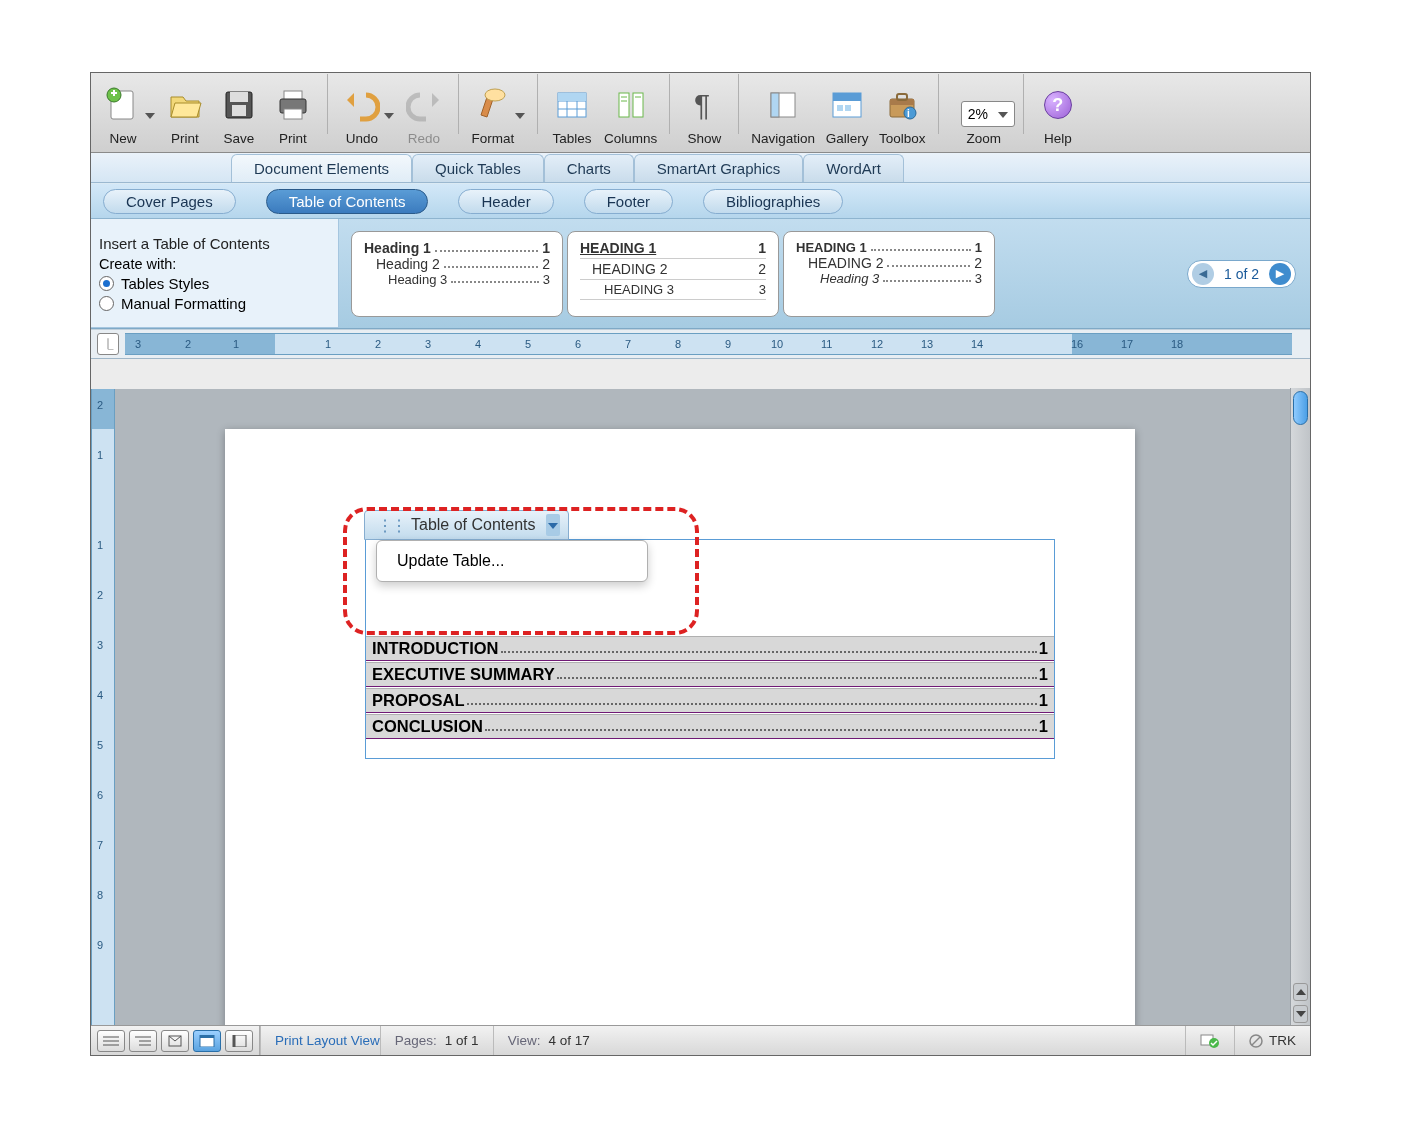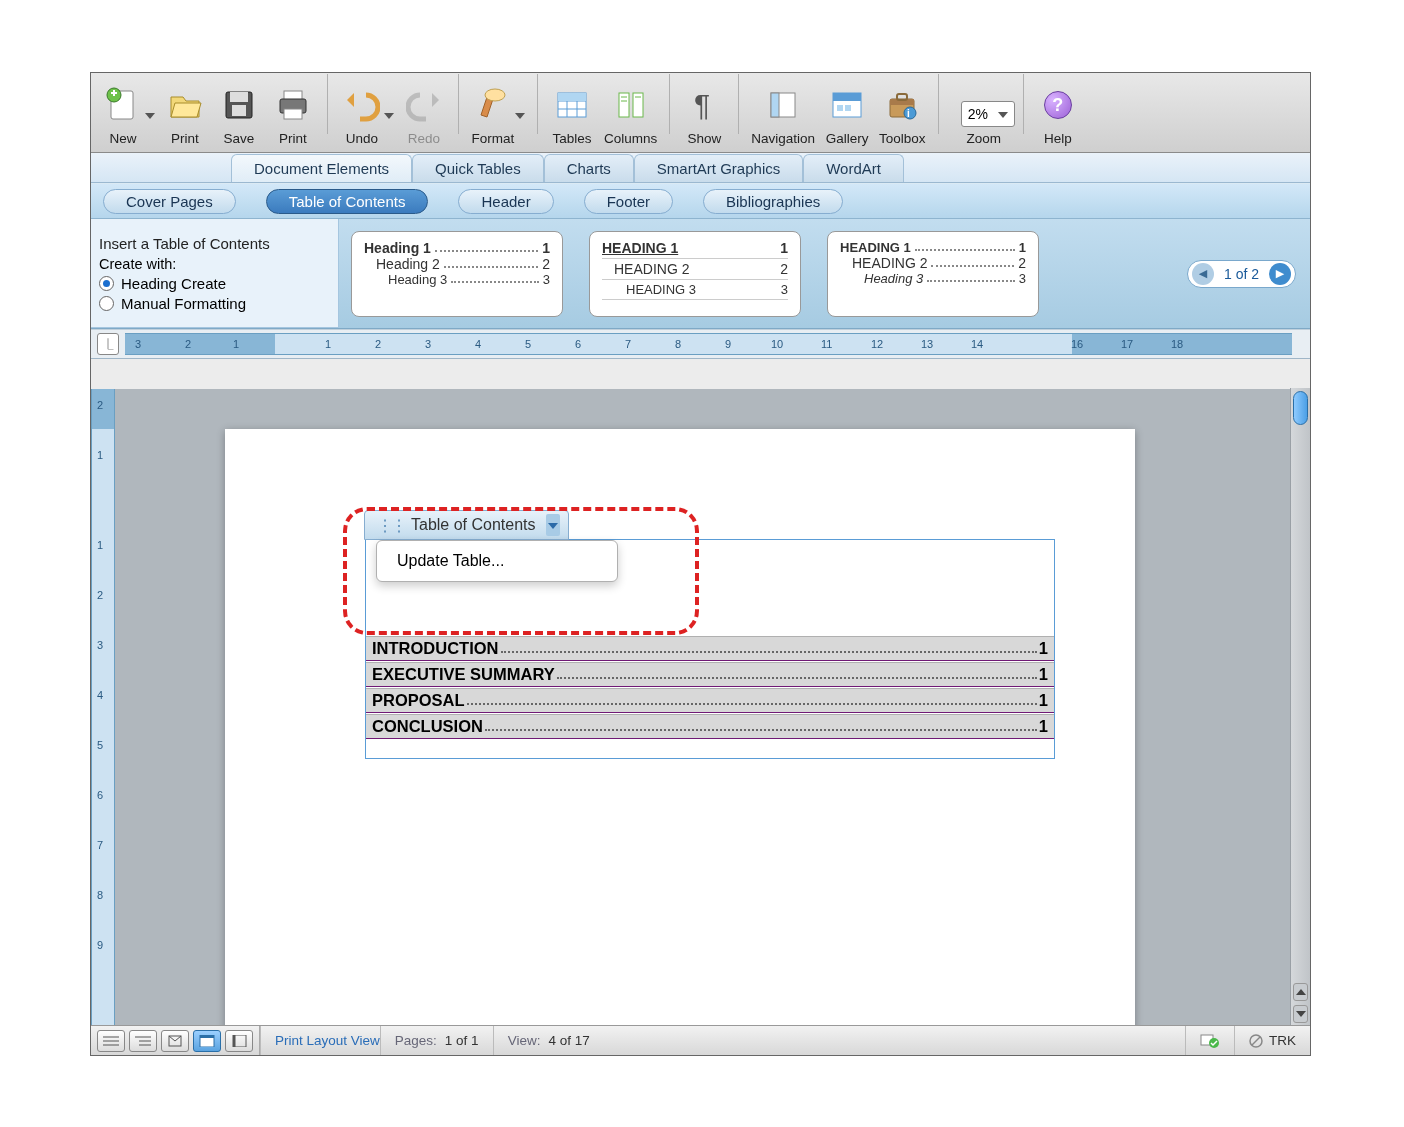--- a/index.html
+++ b/index.html
@@ -38,21 +38,21 @@
 .pillbtn { padding:3px 22px; font-size:15px; color:#1a3553; background: linear-gradient(#e8f2fa,#c2dbed); border:1px solid #86add0; border-radius:14px;}
 .pillbtn.active { background: linear-gradient(#5a9cd6,#3b7bbe); color:#fff; border-color:#2a5a8a;}
 
 
 .options-row { height:110px; background: linear-gradient(#c2ddef,#a6cbe2); border-bottom:1px solid #7fa9c6; display:flex; align-items:stretch;}
 .opt-left { width:248px; background:#e8f2fa; border-right:1px solid #a5c6df; border-bottom:1px solid #a5c6df; padding:16px 8px; font-size:15px;}
 .opt-title { font-size:15px; color:#222; margin-bottom:4px;}
 .radio-row { display:flex; align-items:center; margin:3px 0; font-size:15px;}
 .radio { width:15px; height:15px; border-radius:50%; border:1px solid #666; background:#fff; margin-right:7px; position:relative;}
 .radio.checked::after { content:""; position:absolute; left:3px; top:3px; width:7px; height:7px; border-radius:50%; background:#1b6fcf;}
-.toc-cards { display:flex; align-items:center; gap:26px; padding:10px 12px; }
+.toc-cards { display:flex; align-items:center; gap:4px; padding:10px 12px; }
 .toc-card { width:212px; height:86px; background:#fff; border:1px solid #999; border-radius:8px; padding:8px 12px; font-family: Georgia, serif;}
 .toc-line { display:flex; justify-content:space-between; font-size:14px; color:#333;}
 .toc-line.h1 { font-weight:bold;}
 .toc-line.h2 { padding-left:12px;}
 .toc-line.h3 { padding-left:24px; font-size:13px;}
 .dots { flex-grow:1; border-bottom:2px dotted #888; margin:0 4px 4px;}
 .toc-card.v2 .h1 span:first-child { text-decoration:underline; }
 .toc-card.v2 .toc-line { border-bottom:1px solid #ccc; padding-bottom:2px; margin-bottom:2px;}
 .toc-card.v2 .dots { border:none;}
 .toc-card.v3 .h1 { font-size:13px; font-weight:bold; }
@@ -76,21 +76,21 @@
 .vruler .margin-area { position:absolute; left:0; right:0; background:#88b6d6;}
 .page-wrap { flex-grow:1; overflow:hidden; position:relative; background:#b0b7bd; padding:40px 0 0 110px;}
 .page { width:910px; height:900px; background:#fff; box-shadow:0 2px 8px rgba(0,0,0,.3); position:relative; padding:110px 30px 30px 140px;}
 
 .toc-field { border:1px solid #5a9cd6; width:690px; position:relative; padding-bottom:18px;}
 .toc-handle { position:absolute; top:-30px; left:-2px; background:linear-gradient(#e8f2fa,#c2dbed); border:1px solid #86add0; border-radius:4px 4px 0 0; padding:3px 8px 3px 12px; display:flex; align-items:center; font-size:16px; color:#333;}
 .toc-handle .grip { color:#5a8cb8; margin-right:6px; letter-spacing:-2px;}
 .toc-handle .caret-down { margin-left:10px; background:#a8cbe6; padding:2px; border-radius:2px;}
 .toc-handle .caret-down::after { border-top-color:#2b6aa8;}
 
-.dropdown-menu { position:absolute; top:0px; left:10px; width:242px; background:#fff; border:1px solid #b0b0b0; border-radius:6px; box-shadow:0 4px 10px rgba(0,0,0,.2); padding:6px 0; z-index:10;}
+.dropdown-menu { position:absolute; top:0px; left:10px; width:272px; background:#fff; border:1px solid #b0b0b0; border-radius:6px; box-shadow:0 4px 10px rgba(0,0,0,.2); padding:6px 0; z-index:10;}
 .dropdown-menu div { padding:5px 20px; font-size:16px; }
 
 .toc-entries { margin-top:96px; }
 .toc-entry { background:#d8d8d8; border-top:1px solid #b0b0b0; border-bottom:1px solid #701a75; display:flex; font-family:Georgia,serif; font-weight:bold; font-size:16.5px; padding:2px 6px; margin-bottom:1px;}
 .toc-entry .dots { border-bottom:2px dotted #666; margin:0 2px 5px;}
 
 .annotation { position:absolute; border:4px dashed #d22; border-radius:24px; pointer-events:none;}
 
 .vscrollbar { position:absolute; right:0; top:315px; bottom:30px; width:20px; background: linear-gradient(90deg,#d5d8db,#c0c4c8); border-left:1px solid #9aa0a6;}
 .vscrollbar .thumb { position:absolute; top:3px; left:2px; right:2px; height:34px; background: linear-gradient(90deg,#8fcbff,#4b9fe6); border:1px solid #2a6fa8; border-radius:8px;}
@@ -292,21 +292,21 @@
     <div class="pillbtn">Footer</div>
     <div class="pillbtn">Bibliographies</div>
   </div>
 
   <div class="options-row">
     <div class="opt-left">
       <div class="opt-title">Insert a Table of Contents</div>
       <div style="font-size:14.5px; margin-top:3px;">Create with:</div>
       <div class="radio-row">
         <div class="radio checked"></div>
-        <span>Heading Create</span>
+        <span>Tables Styles</span>
       </div>
       <div class="radio-row">
         <div class="radio"></div>
         <span>Manual Formatting</span>
       </div>
     </div>
 
     <div class="toc-cards">
       <div class="toc-card">
         <div class="toc-line h1">

